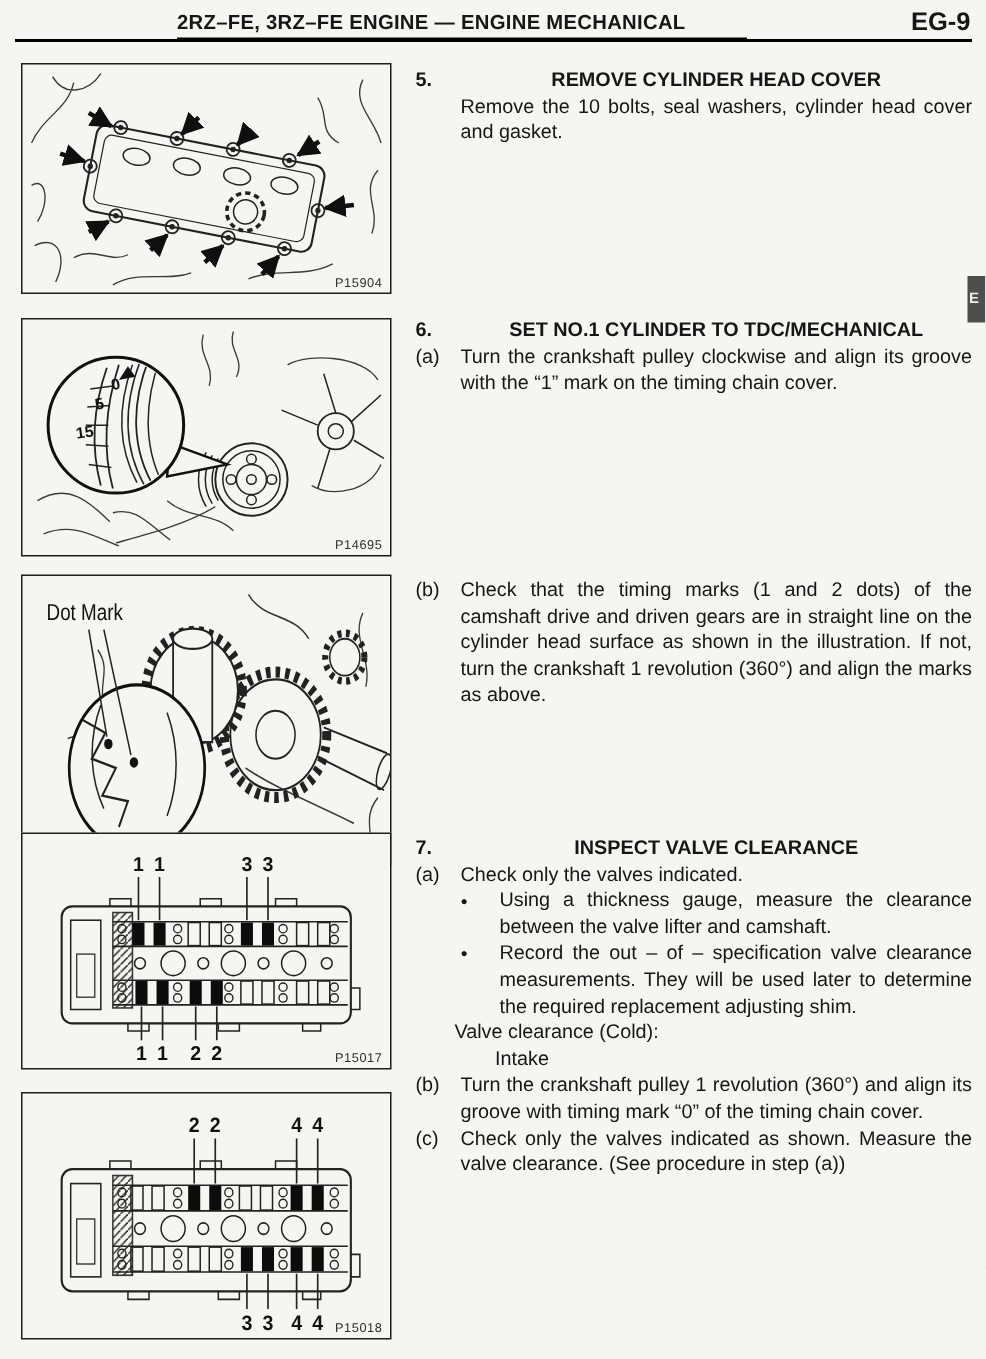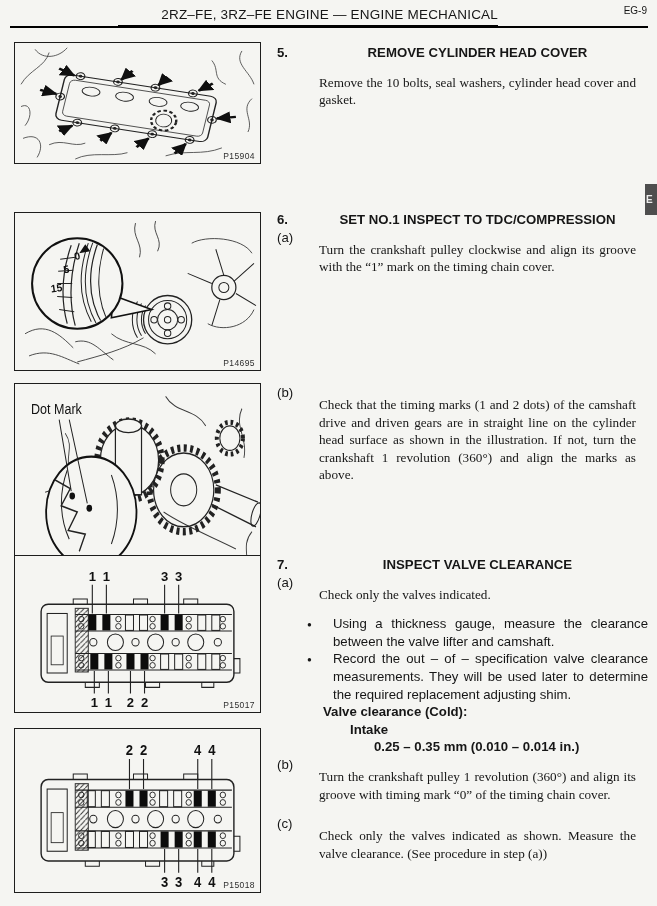--- a/index.html
+++ b/index.html
@@ -1,45 +1,45 @@
 <!DOCTYPE html>
 <html><head>
 <meta charset="utf-8">
 <style>
   html,body{margin:0;padding:0;background:#e8e8e6;}
   .page{position:relative;width:657px;height:906px;background:#f5f5f2;font-family:"Liberation Sans",sans-serif;color:#161616;overflow:hidden;}
   
-  .hdr-title{position:absolute;top:7px;left:118px;width:380px;text-align:right;font-weight:normal;font-size:13.5px;letter-spacing:.2px;padding-bottom:3px;border-bottom:2.2px solid #000;}
-  .hdr-page-num{position:absolute;top:5px;right:10px;font-weight:normal;font-size:10px;}
+  .hdr-title{position:absolute;top:7px;left:118px;width:380px;text-align:left;font-weight:bold;font-size:13.5px;letter-spacing:.2px;padding-bottom:3px;border-bottom:2.2px solid #000;}
+  .hdr-page-num{position:absolute;top:5px;right:10px;font-weight:bold;font-size:17px;}
   .hdr-rule{position:absolute;top:25.5px;left:10px;width:638px;height:2.2px;background:#000;}
   .edge-tab{position:absolute;top:184px;right:0;width:12px;height:31px;background:#4e4e4e;color:#ededed;font-size:10px;font-weight:bold;line-height:31px;padding-left:1px;box-sizing:border-box;}
   
   .figbox{position:absolute;left:14px;width:247px;border:1.6px solid #1d1d1d;box-sizing:border-box;background:#f5f5f2;}
   .figbox svg{display:block;width:100%;height:100%;}
   .fig-label{position:absolute;right:5px;bottom:2px;font-size:8.5px;color:#2e2e2e;letter-spacing:.4px;}
-  #fig1{top:42px;height:122px;}
+  #fig1{top:42px;height:154px;}
   #fig2{top:212px;height:159px;}
   #fig3{top:383px;height:194px;}
   #fig4{top:555px;height:158px;}
   #fig5{top:728px;height:165px;}
   
   .txt{position:absolute;left:277px;width:371px;font-size:13.2px;line-height:17.6px;}
   #step5{top:44px;}
   #step6{top:211px;}
   #step6b{top:384px;}
   #step7{top:556px;}
   .row{display:flex;}
   .num{width:30px;flex:none;font-weight:bold;}
   .sub{width:30px;flex:none;}
   .head{font-weight:bold;flex:1;text-align:center;}
-  .body{margin:12px;flex:1;text-align:justify;font-family:Liberation Serif, serif;}
+  .body{margin:0;flex:1;text-align:justify;}
   .brow{display:flex;margin-left:30px;}
   .bul{width:26px;flex:none;font-size:8px;line-height:17.6px;padding-top:1px;}
   .btxt{flex:1;text-align:justify;margin:0;}
-  .spec{margin-left:46px;font-weight:bold;}
+  .spec{margin-left:26px;font-weight:normal;}
   .ind1{margin-left:27px;}
   .ind2{margin-left:51px;}
   
   .ln{stroke:#222;fill:none;}
   .thin{stroke:#3a3a3a;stroke-width:.9;fill:none;}
   .arr{stroke:#0f0f0f;stroke-width:3;fill:none;}
   .svgnum{font-family:"Liberation Sans",sans-serif;font-size:13px;font-weight:bold;fill:#111;}
   .svgsmall{font-family:"Liberation Sans",sans-serif;font-size:10.5px;font-weight:bold;fill:#111;}
   .svgnote{font-family:"Liberation Sans",sans-serif;font-size:12.5px;fill:#111;}
 </style>
@@ -389,21 +389,21 @@
     </div>
     <div class="row">
       <span class="sub"></span>
       <p class="body">Remove the 10 bolts, seal washers, cylinder head cover and gasket.</p>
     </div>
   </div>
 
   <div class="txt" id="step6">
     <div class="row">
       <span class="num">6.</span>
-      <span class="head">SET NO.1 INSPECT TO TDC/COMPRESSION</span>
+      <span class="head">SET NO.1 CYLINDER TO TDC/MECHANICAL</span>
     </div>
     <div class="row">
       <span class="sub">(a)</span>
       <p class="body">Turn the crankshaft pulley clockwise and align its groove with the “1” mark on the timing chain cover.</p>
     </div>
   </div>
 
   <div class="txt" id="step6b">
     <div class="row">
       <span class="sub">(b)</span>
@@ -424,21 +424,20 @@
       <span class="bul">●</span>
       <p class="btxt">Using a thickness gauge, measure the clearance between the valve lifter and camshaft.</p>
     </div>
     <div class="brow">
       <span class="bul">●</span>
       <p class="btxt">Record the out – of – specification valve clearance measurements. They will be used later to determine the required replacement adjusting shim.</p>
     </div>
     <div class="spec">
       <div>Valve clearance (Cold):</div>
       <div class="ind1">Intake</div>
-      <div class="ind2">0.25 – 0.35 mm (0.010 – 0.014 in.)</div>
     </div>
     <div class="row">
       <span class="sub">(b)</span>
       <p class="body">Turn the crankshaft pulley 1 revolution (360°) and align its groove with timing mark “0” of the timing chain cover.</p>
     </div>
     <div class="row">
       <span class="sub">(c)</span>
       <p class="body">Check only the valves indicated as shown. Measure the valve clearance. (See procedure in step (a))</p>
     </div>
   </div>

